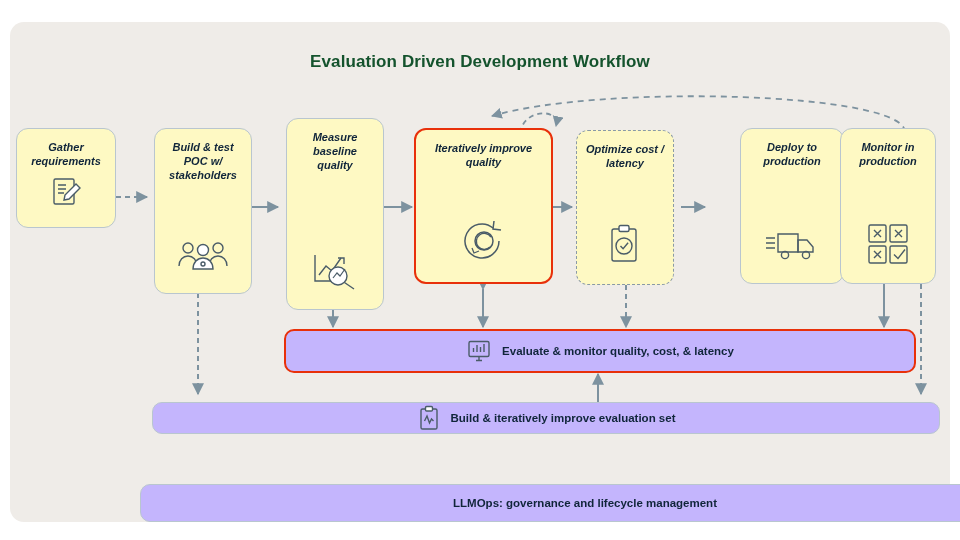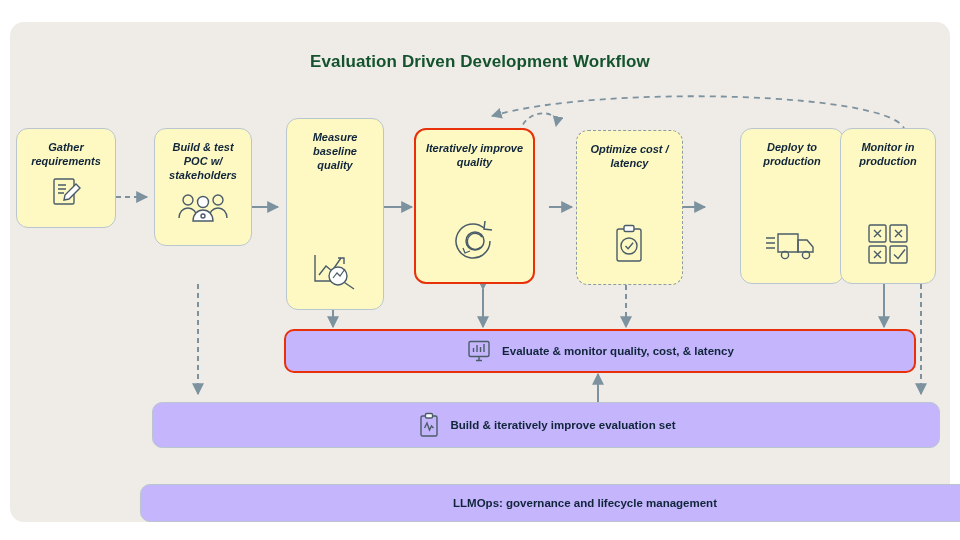--- a/index.html
+++ b/index.html
@@ -147,21 +147,21 @@
 requirements</div>
     <div class="node-icon">
       <svg width="34" height="34" viewBox="0 0 34 34" fill="none" stroke="#4a5c68" stroke-width="1.4">
         <rect x="5" y="4" width="20" height="25" rx="1.5"></rect>
         <path d="M9 10 h8 M9 14 h8 M9 18 h6"></path>
         <path d="M27 9 l4 4 -11 11 -5 1 1 -5 z" fill="#ffffff"></path>
       </svg>
     </div>
   </div>
 
-  <div class="node" style="left:154px; top:128px; width:98px; height:118px;">
+  <div class="node" style="left:154px; top:128px; width:98px; height:166px;">
     <div class="node-label">Build &amp; test
 POC w/
 stakeholders</div>
     <div class="node-icon">
       <svg width="54" height="40" viewBox="0 0 54 40" fill="none" stroke="#4a5c68" stroke-width="1.4">
         <circle cx="12" cy="13" r="5"></circle>
         <path d="M3 31 c0-6 4-10 9-10 s9 4 9 10"></path>
         <circle cx="42" cy="13" r="5"></circle>
         <path d="M33 31 c0-6 4-10 9-10 s9 4 9 10"></path>
         <circle cx="27" cy="15" r="5.5" fill="#ffffff"></circle>
@@ -180,35 +180,35 @@
         <path d="M6 6 v26 h30"></path>
         <path d="M10 26 l7 -9 6 5 9 -13"></path>
         <path d="M29 9 h6 v6"></path>
         <circle cx="29" cy="27" r="9" fill="#ffffff"></circle>
         <path d="M35.5 33.5 L45 40"></path>
         <path d="M24 29 l4 -5 3 3 5 -7" stroke-width="1.2"></path>
       </svg>
     </div>
   </div>
 
-  <div class="node highlight" style="left:414px; top:128px; width:121px; height:156px;">
+  <div class="node highlight" style="left:414px; top:128px; width:139px; height:156px;">
     <div class="node-label">Iteratively improve
 quality</div>
     <div class="node-icon">
       <svg width="52" height="46" viewBox="0 0 52 46" fill="none" stroke="#4a5c68" stroke-width="1.5">
         <path d="M41 23 a17 17 0 1 1 -6 -13"></path>
         <path d="M36 3 l-1 8 8 1"></path>
         <circle cx="26" cy="23" r="9"></circle>
         <path d="M32 29 a8 8 0 1 1 1 -10"></path>
         <path d="M14 30 l2 5 5 -2" stroke-width="1.3"></path>
       </svg>
     </div>
   </div>
 
-  <div class="node dashed" style="left:576px; top:130px; width:107px; height:155px;gap:20px;">
+  <div class="node dashed" style="left:576px; top:130px; width:98px; height:155px;gap:20px;">
     <div class="node-label">Optimize cost /
 latency</div>
     <div class="node-icon">
       <svg width="40" height="42" viewBox="0 0 40 42" fill="none" stroke="#4a5c68" stroke-width="1.4">
         <rect x="7" y="5" width="24" height="32" rx="2"></rect>
         <rect x="14" y="1.5" width="10" height="6" rx="1.5" fill="#ffffff"></rect>
         <circle cx="19" cy="22" r="8"></circle>
         <path d="M15.5 22 l2.6 2.8 5-6"></path>
       </svg>
     </div>
@@ -249,21 +249,21 @@
     <span class="bar-icon">
       <svg width="26" height="26" viewBox="0 0 26 26" fill="none" stroke="#4a5c68" stroke-width="1.4">
         <rect x="3" y="3.5" width="20" height="15" rx="1.5"></rect>
         <path d="M10 22.5 h6 M13 18.5 v4"></path>
         <path d="M7.5 14 v-4 M11 14 v-7 M14.5 14 v-5 M18 14 v-8"></path>
       </svg>
     </span>
     <span class="bar-label">Evaluate &amp; monitor quality, cost, &amp; latency</span>
   </div>
 
-  <div class="bar" style="left:152px; top:402px; width:788px; height:46px;">
+  <div class="bar" style="left:152px; top:402px; width:788px; height:32px;">
     <span class="bar-icon">
       <svg width="24" height="26" viewBox="0 0 24 26" fill="none" stroke="#4a5c68" stroke-width="1.4">
         <rect x="4" y="4" width="16" height="20" rx="1.6"></rect>
         <rect x="8.5" y="1.5" width="7" height="4.5" rx="1.2" fill="#ffffff"></rect>
         <path d="M7.5 16 l2.5 -5 2.5 7 2 -4 2 2"></path>
       </svg>
     </span>
     <span class="bar-label">Build &amp; iteratively improve evaluation set</span>
   </div>
 

